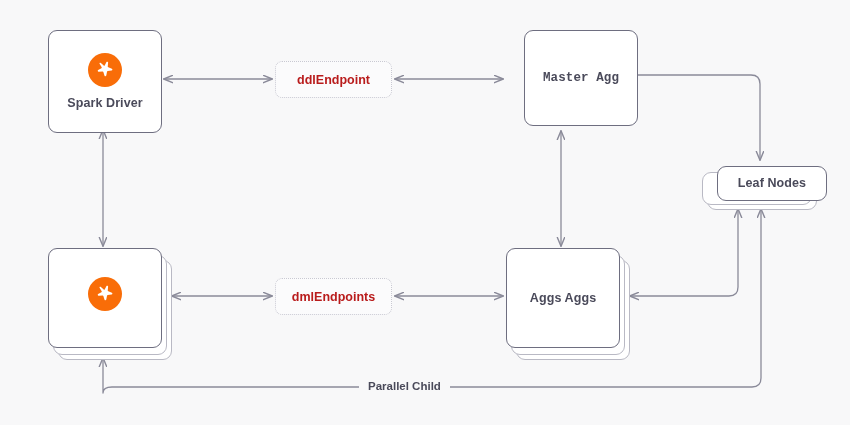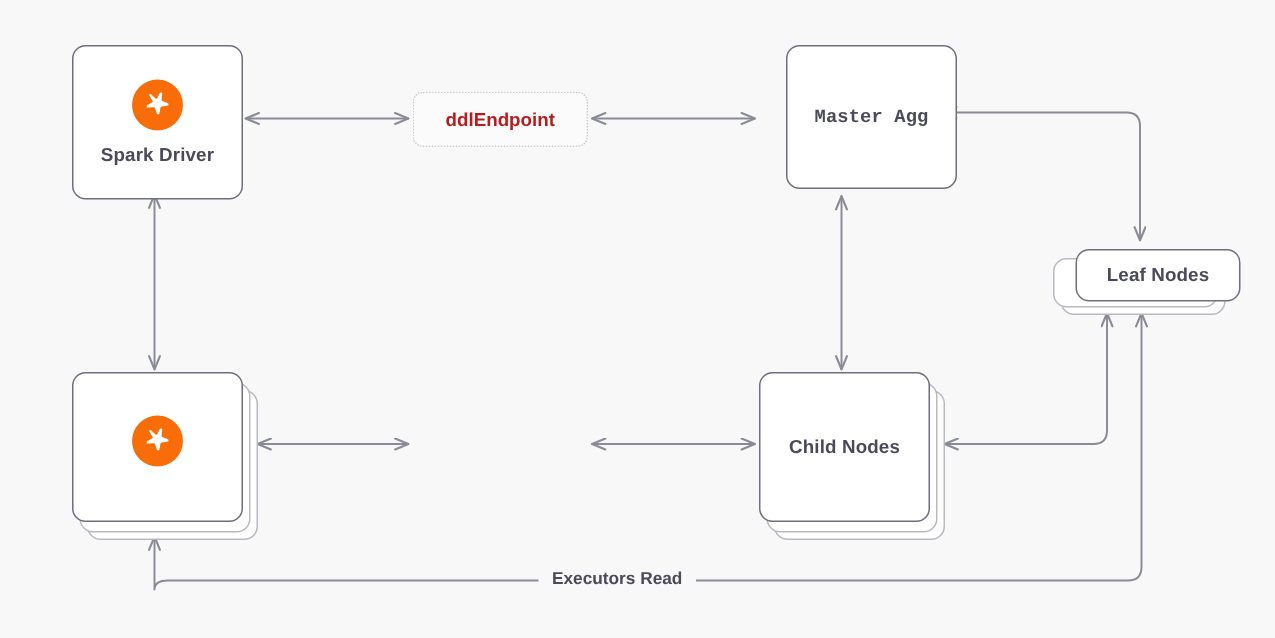--- a/index.html
+++ b/index.html
@@ -162,34 +162,37 @@
       <svg width="22" height="22" viewBox="0 0 24 24" aria-hidden="true">
         <path d="M13.6 3.4c.5-.9 1.9-.5 1.8.5l-.4 4.3c0 .4.2.8.6.9l3.9 1.6c.9.4.7 1.8-.3 1.9l-4.2.5c-.4.1-.7.4-.8.8l-.8 4.2c-.2 1-1.6 1.1-1.9.1l-1.3-4c-.1-.4-.5-.7-.9-.6l-4.2.3c-1 .1-1.4-1.3-.6-1.8l3.6-2.1c.4-.2.5-.7.3-1.1L6.1 5.3c-.5-.9.7-1.7 1.4-1l3.1 2.9c.3.3.8.3 1.1-.1l1.9-3.7z" fill="#ffffff"></path>
       </svg>
     </span>
   </div>
 
   <div class="endpoint" style="left:275px; top:61px; width:117px; height:37px;">
     <span>ddlEndpoint</span>
   </div>
 
+  <div class="endpoint" style="left:275px; top:278px; width:117px; height:37px;">
+    <span>dmlEndpoints</span>
+  </div>
 
   <div class="node" style="left:524px; top:30px; width:114px; height:96px;font-family:Liberation Mono, monospace;">
     <span class="label">Master Agg</span>
   </div>
 
   <div class="stack-sheet" style="left:516px; top:260px; width:114px; height:100px;"></div>
   <div class="stack-sheet s2" style="left:511px; top:255px; width:114px; height:100px;"></div>
   <div class="node" style="left:506px; top:248px; width:114px; height:100px;">
-    <span class="label">Child Nodes</span>
+    <span class="label">Aggs Aggs</span>
   </div>
 
   <div class="stack-sheet" style="left:707px; top:177px; width:110px; height:33px;"></div>
   <div class="stack-sheet s2" style="left:702px; top:172px; width:110px; height:33px;"></div>
   <div class="node" style="left:696px; top:166px; width:110px; height:35px;margin-left:21px;">
     <span class="label">Leaf Nodes</span>
   </div>
 
   <div class="edge-label" style="left:359px; top:381px;">
-    <span>Executors Read</span>
+    <span>Parallel Child</span>
   </div>
 
 </div>
 
 </body></html>

